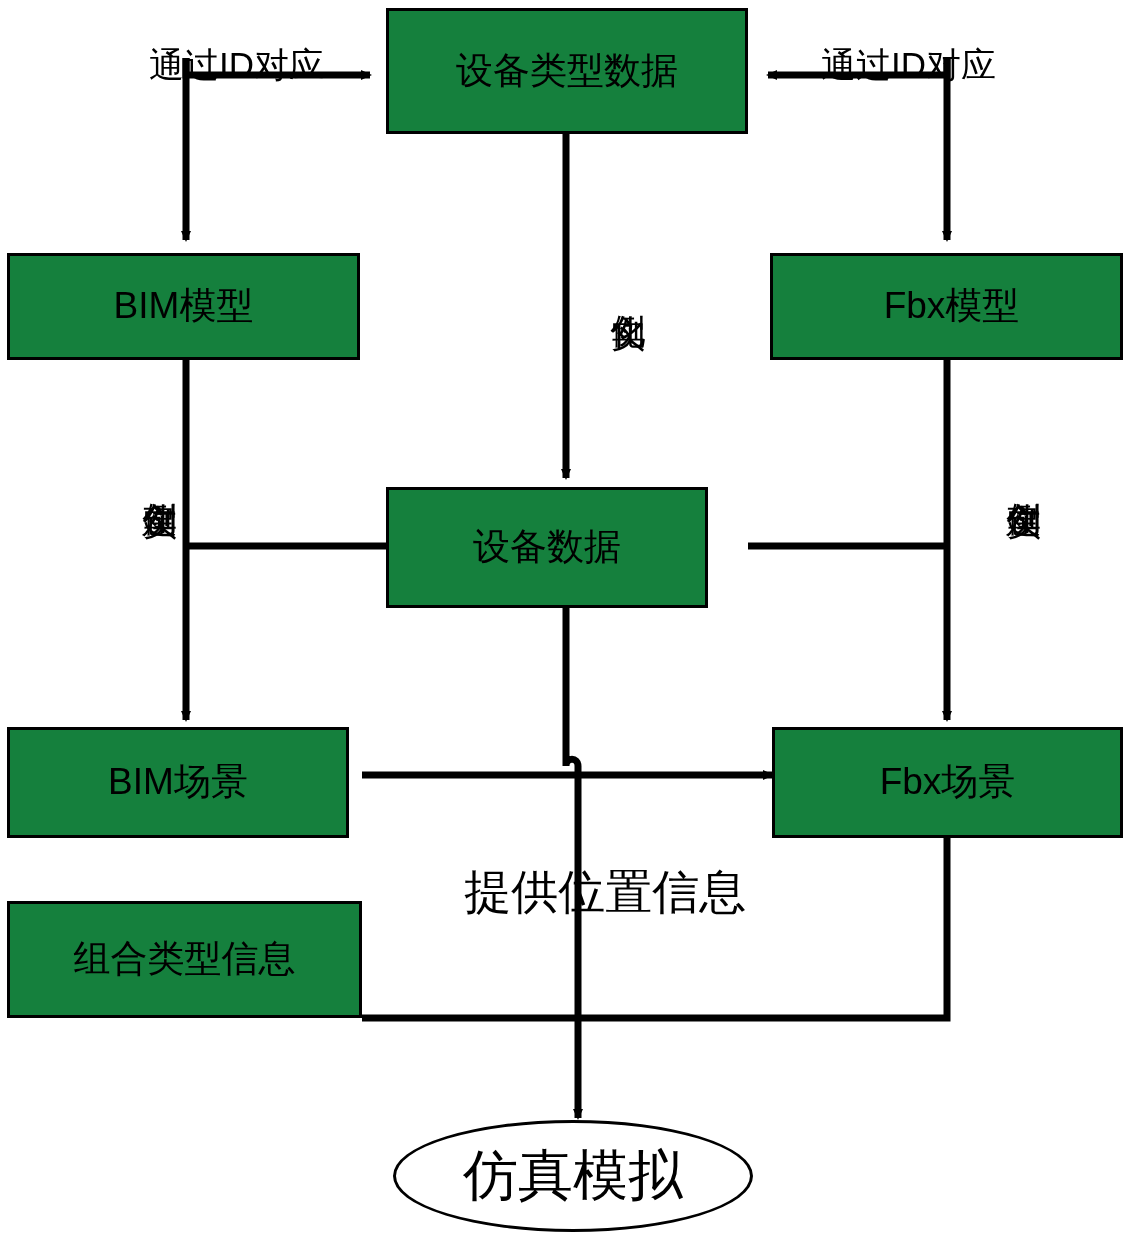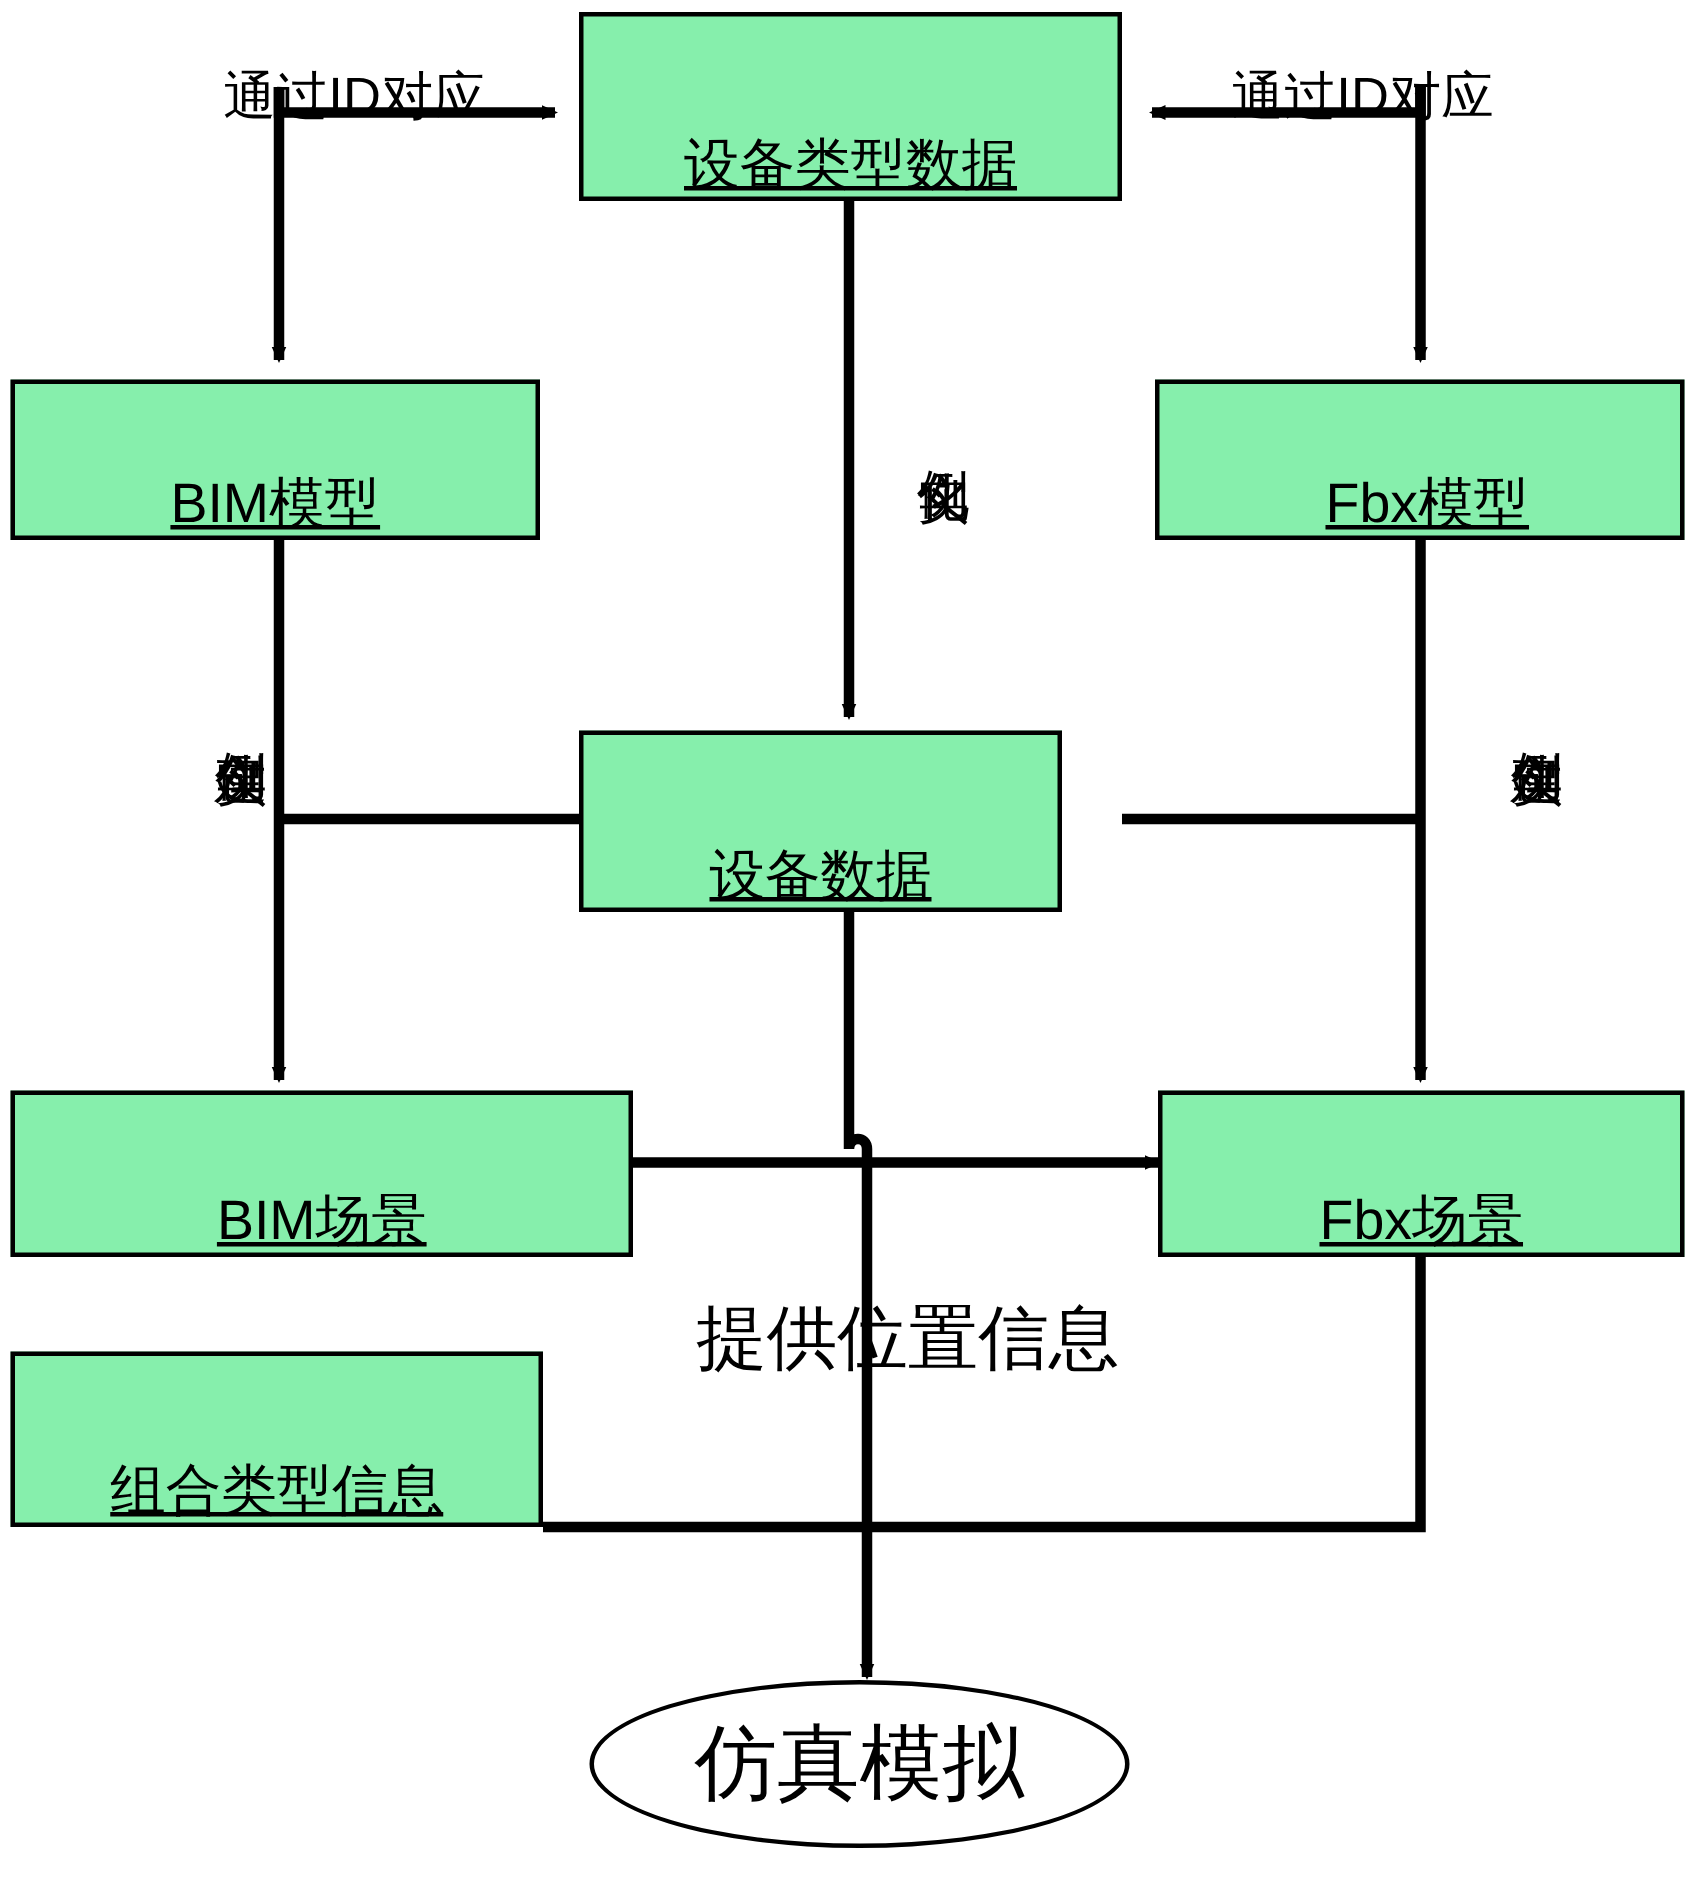--- a/index.html
+++ b/index.html
@@ -22,29 +22,28 @@
     left: 0;
     top: 0;
     width: 1133px;
     height: 1259px;
     pointer-events: none;
   }
   .node {
     position: absolute;
     box-sizing: border-box;
     border: 3px solid #000000;
-    background: #86efac;
+    background: #15803d;
     display: flex;
-    align-items: flex-end;
+    align-items: center;
     justify-content: center;
     color: #000000;
     line-height: 1.1;
     text-align: center;
     white-space: nowrap;
-    text-decoration: underline;
   }
   .node span {
     display: block;
   }
   .ellipse {
     position: absolute;
     box-sizing: border-box;
     border: 3px solid #000000;
     background: #ffffff;
     border-radius: 50%;
@@ -119,21 +118,21 @@
   </div>
 
   <div class="node" style="left:770px; top:253px; width:353px; height:107px; font-size:37px;padding-left:10px;">
     <span>Fbx模型</span>
   </div>
 
   <div class="node" style="left:386px; top:487px; width:322px; height:121px; font-size:37px;">
     <span>设备数据</span>
   </div>
 
-  <div class="node" style="left:7px; top:727px; width:415px; height:111px; font-size:37px;">
+  <div class="node" style="left:7px; top:727px; width:342px; height:111px; font-size:37px;">
     <span>BIM场景</span>
   </div>
 
   <div class="node" style="left:772px; top:727px; width:351px; height:111px; font-size:37px;">
     <span>Fbx场景</span>
   </div>
 
   <div class="node" style="left:7px; top:901px; width:355px; height:117px; font-size:37px;">
     <span>组合类型信息</span>
   </div>

